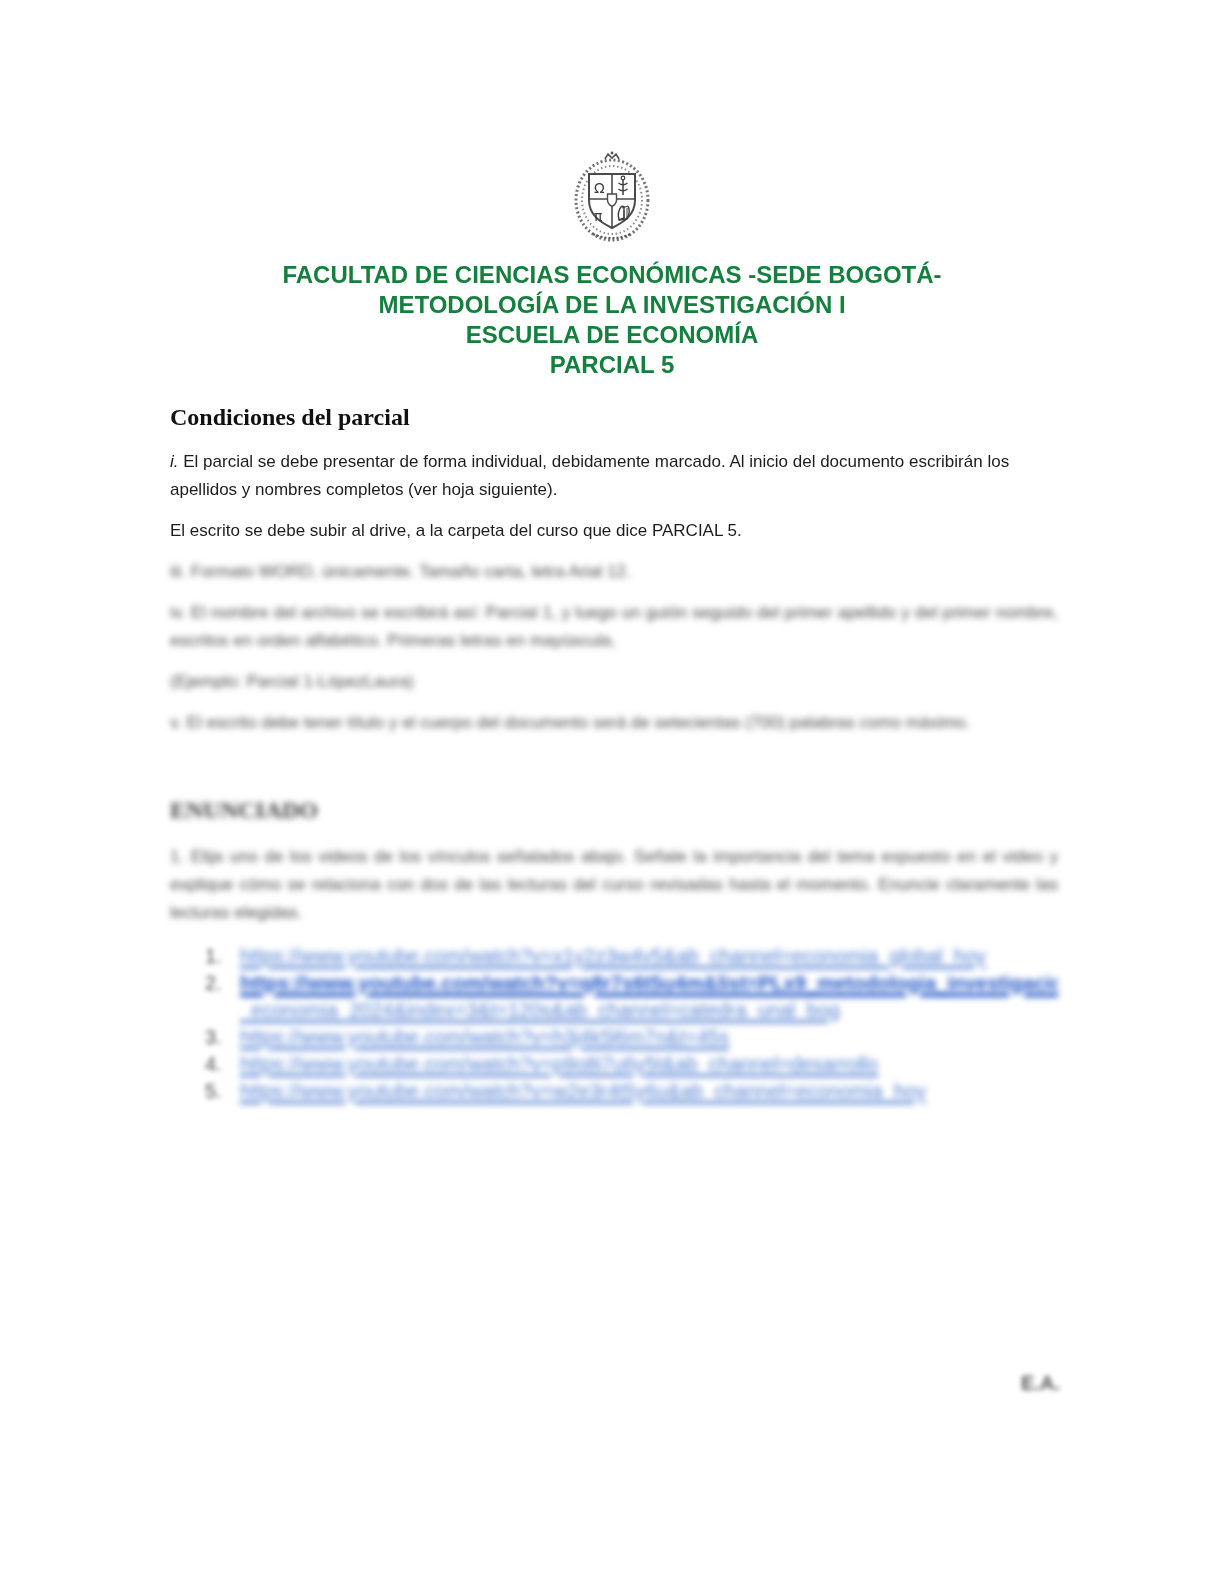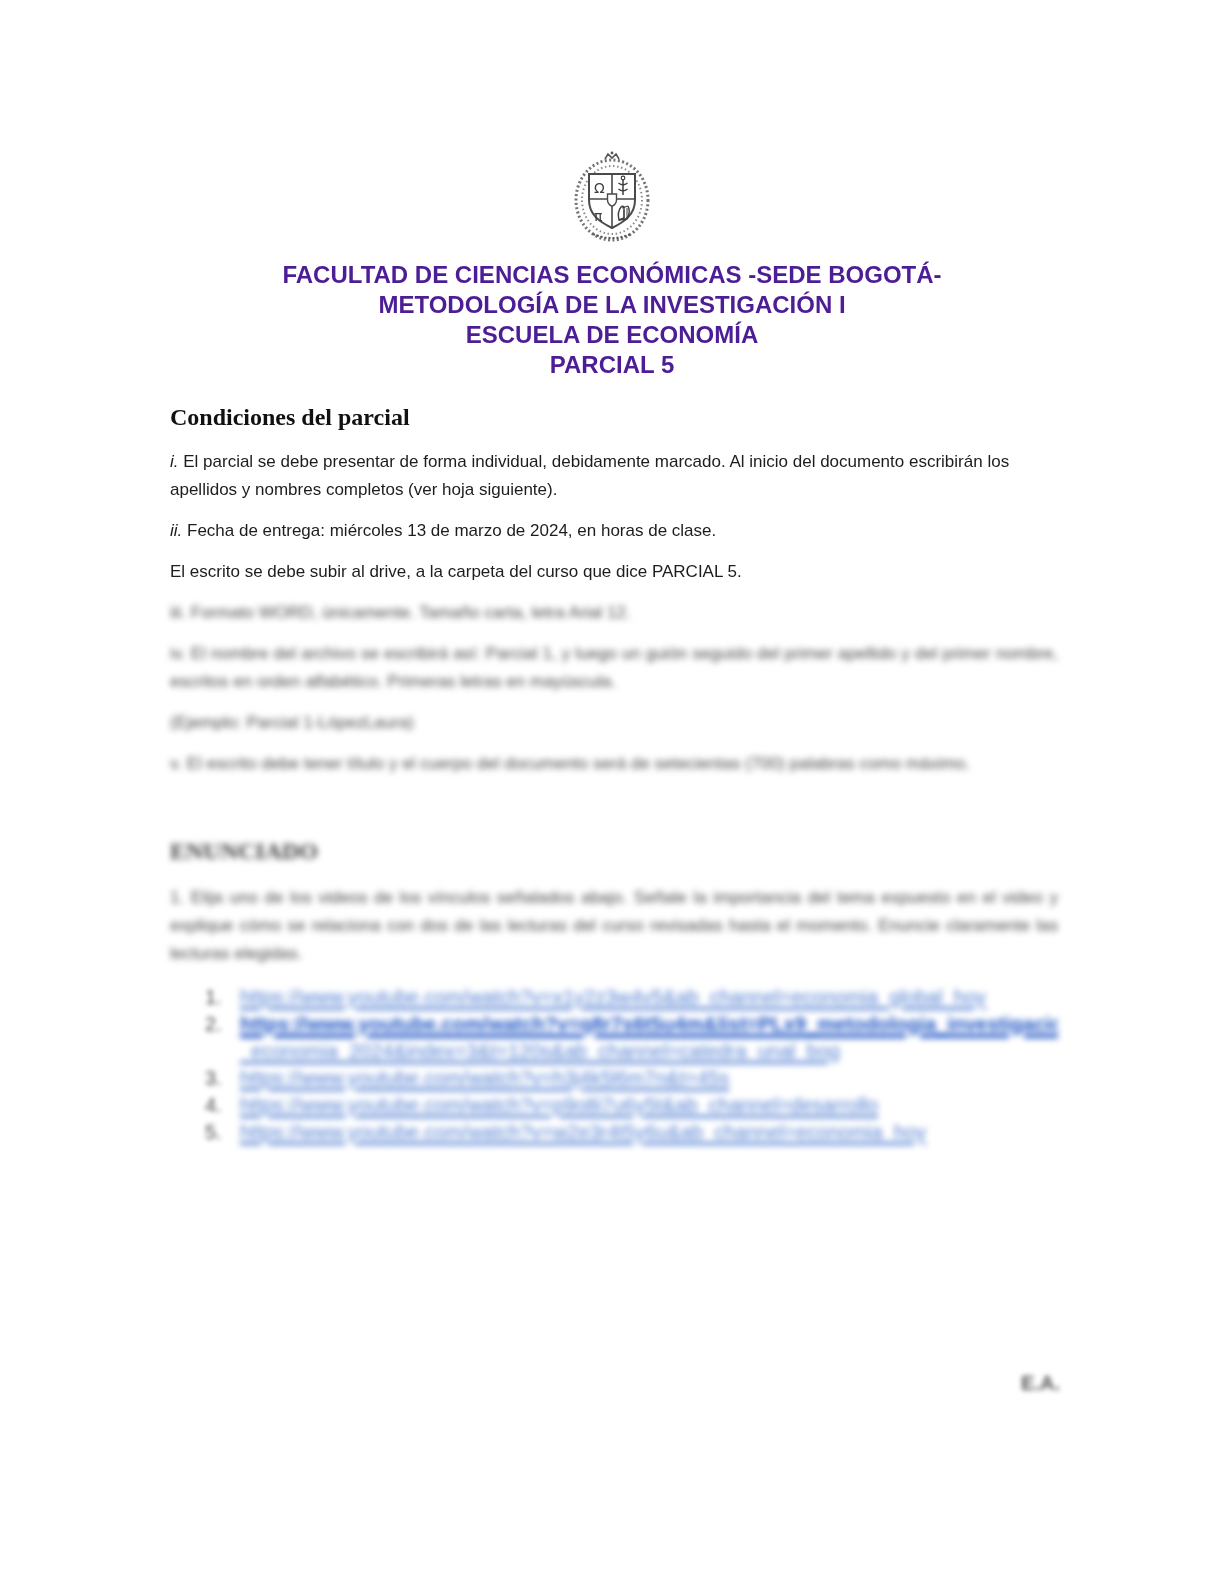--- a/index.html
+++ b/index.html
@@ -16,21 +16,21 @@
     position:absolute;top:150px;left:0;right:0;
     display:flex;justify-content:center;align-items:center;gap:10px;
   }
   .crest{flex:0 0 auto;}
   .wordmark{display:flex;flex-direction:column;justify-content:center;color:#3b3b3b;}
   .wm-small{font-size:13px;font-weight:700;letter-spacing:2.6px;}
   .wm-large{font-size:27px;font-weight:700;letter-spacing:1.6px;margin:2px 0 1px;}
   
   .title{
     position:absolute;top:260px;left:0;right:0;
-    text-align:center;font-weight:700;font-size:24px;line-height:30px;color:#4c1d95;
+    text-align:center;font-weight:700;font-size:24px;line-height:30px;color:#15803d;
   }
   
   .content{position:absolute;top:402px;left:170px;width:888px;}
   .h-bold{font-size:24px;font-weight:700;margin:0 0 16px 0;line-height:30px;color:#111;font-family:Liberation Serif, serif;}
   p.body{font-size:17px;line-height:28px;margin:0 0 13px 0;}
   p.just{text-align:justify;}
   .it{font-style:italic;}
   .indent{margin-left:70px;}
   
   .blur-gray{color:#4a4a4a;filter:blur(3.2px);}
@@ -100,21 +100,20 @@
     <div>ESCUELA DE ECONOMÍA</div>
     <div>PARCIAL 5</div>
   </div>
 
   <div class="content">
 
     <div class="h-bold">Condiciones del parcial</div>
 
     <p class="body"><span class="it">i.</span><span> El parcial se debe presentar de forma individual, debidamente marcado. Al inicio del documento escribirán los apellidos y nombres completos (ver hoja siguiente).</span></p>
 
-    <p class="body"><span class="it">ii.</span><span> Fecha de entrega: miércoles 13 de marzo de 2024, en horas de clase.</span></p>
 
     <p class="body">El escrito se debe subir al drive, a la carpeta del curso que dice PARCIAL 5.</p>
 
     <p class="body blur-gray">iii. Formato WORD, únicamente. Tamaño carta, letra Arial 12.</p>
 
     <p class="body just blur-gray">iv. El nombre del archivo se escribirá así: Parcial 1, y luego un guión seguido del primer apellido y del primer nombre, escritos en orden alfabético. Primeras letras en mayúscula.</p>
 
     <p class="body indent blur-gray">(Ejemplo: Parcial 1-LópezLaura)</p>
 
     <p class="body blur-gray">v. El escrito debe tener título y el cuerpo del documento será de setecientas (700) palabras como máximo.</p>

